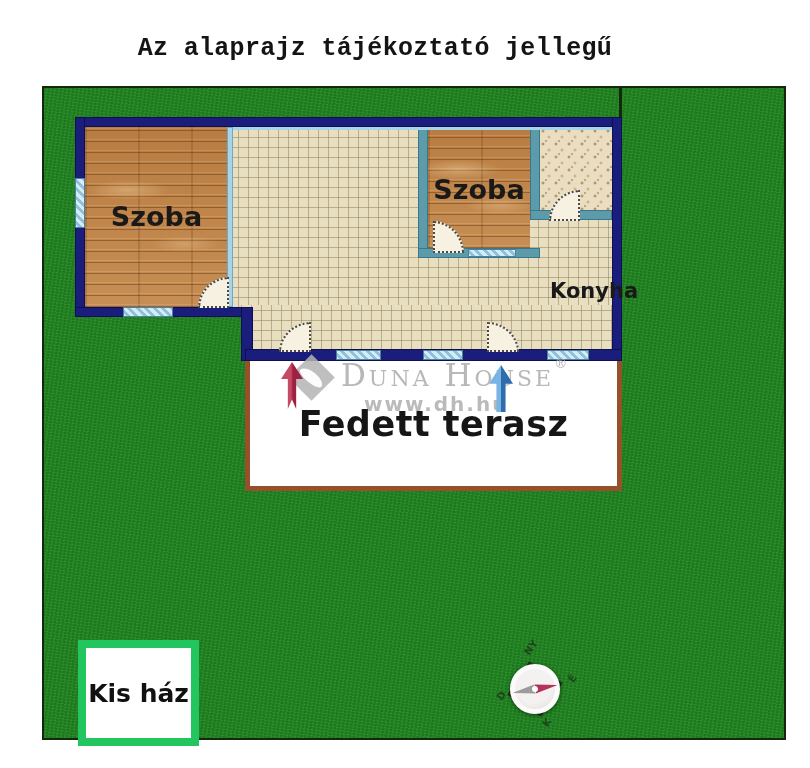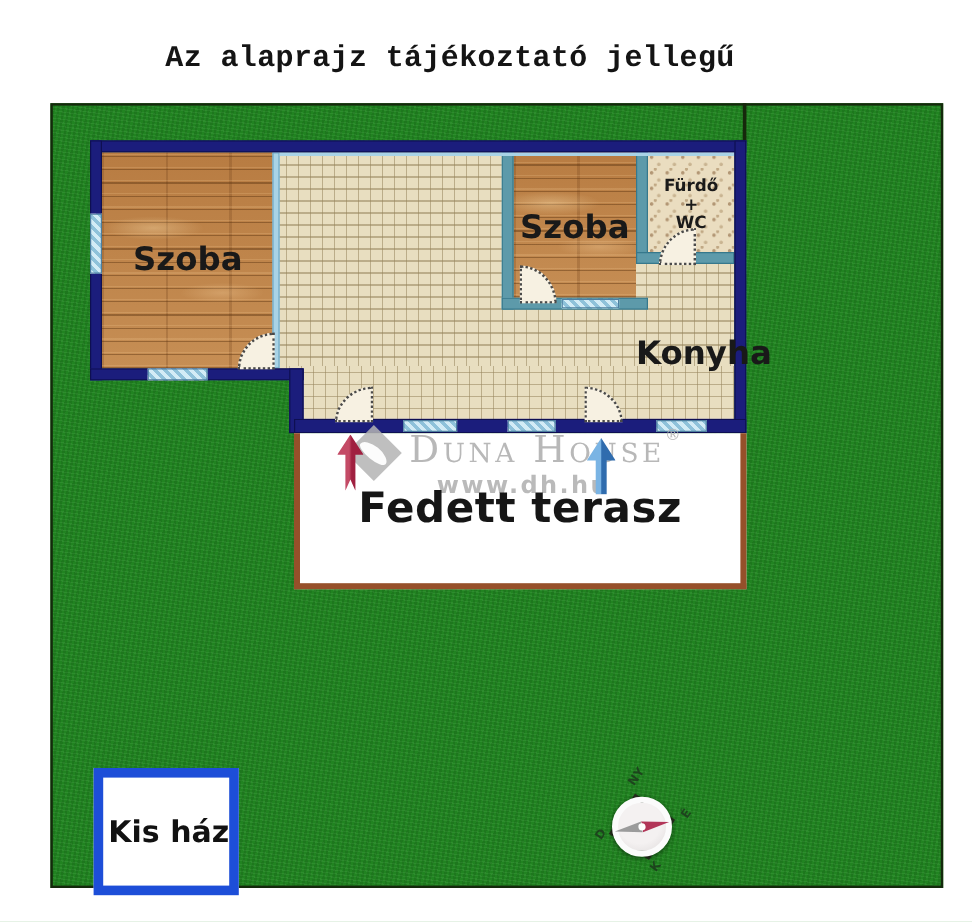--- a/index.html
+++ b/index.html
@@ -57,21 +57,21 @@
   .diamond{background:#b4b4b4;transform:rotate(45deg);opacity:.85;}
   .diamond .swoosh{position:absolute;left:3px;top:11px;width:27px;height:11px;background:#fcfcfc;
       border-radius:50%/60% 60% 40% 40%;transform:rotate(-6deg);}
 
   .arrow-red{background:linear-gradient(90deg,#c44b66 45%,#a02040 55%);
       clip-path:polygon(50% 0,100% 36%,69% 36%,69% 100%,50% 80%,31% 100%,31% 36%,0 36%);}
   .arrow-blue{background:linear-gradient(90deg,#7ab4e4 48%,#2f6cae 52%);
       clip-path:polygon(50% 0,100% 40%,69% 40%,69% 100%,31% 100%,31% 40%,0 40%);
       filter:drop-shadow(0 0 1px #0c2c66);}
 
-  .outbuilding{background:#fff;border:8px solid #1d4ed8;display:flex;align-items:center;justify-content:flex-end;}
+  .outbuilding{background:#fff;border:8px solid #22c55e;display:flex;align-items:center;justify-content:center;}
   .outbuilding span{font-weight:bold;font-size:25px;color:#111;}
 
   .compass-square{background:#242f1c;transform:rotate(33deg);}
   .compass-circle{background:radial-gradient(circle at 45% 40%, #f4f1f1 55%, #dedada);
       border:5px solid #fbfbfb;border-radius:50%;box-shadow:0 1px 4px rgba(0,0,0,.55);}
   .needle-wrap{transform:rotate(-10deg);}
   .needle-w{background:#9b9b9b;clip-path:polygon(100% 12%,100% 88%,0 50%);}
   .needle-e{background:#b23558;clip-path:polygon(0 12%,0 88%,100% 50%);}
   .needle-dot{background:#fff;border-radius:50%;}
   .compass-letter{font-size:10px;font-weight:bold;color:#1d3a1d;opacity:.85;white-space:nowrap;}
@@ -119,26 +119,21 @@
   <div class="abs window" style="left:547px;top:350px;width:42px;height:10px;"></div>
 
   <div class="abs arc tl" style="left:198px;top:277px;width:31px;height:31px;"></div>
   <div class="abs arc tr" style="left:433px;top:221px;width:31px;height:32px;"></div>
   <div class="abs arc tl" style="left:549px;top:190px;width:31px;height:31px;"></div>
   <div class="abs arc tl" style="left:279px;top:322px;width:32px;height:30px;"></div>
   <div class="abs arc tr" style="left:487px;top:322px;width:32px;height:30px;"></div>
 
   <div class="abs room-label" style="left:85px;top:201px;width:143px;font-size:27px;">Szoba</div>
   <div class="abs room-label" style="left:428px;top:174px;width:102px;font-size:27px;">Szoba</div>
-  <div class="abs room-label" style="left:530px;top:279px;width:82px;font-size:27px;">Konyha</div>
-  <div class="abs furdo-label" style="left:540px;top:148px;width:72px;">
-    <div>Fürdő</div>
-    <div>+</div>
-    <div>WC</div>
-  </div>
+  <div class="abs room-label" style="left:550px;top:279px;width:82px;font-size:21px;">Konyha</div>
 
   <div class="abs terrace" style="left:245px;top:361px;width:377px;height:130px;"></div>
 
   <div class="abs diamond" style="left:295px;top:361px;width:33px;height:33px;">
     <div class="swoosh"></div>
   </div>
   <div class="abs brand-text" style="left:341px;top:356px;">
     <span>Duna House</span><span class="brand-reg">®</span>
   </div>
   <div class="abs brand-url" style="left:364px;top:392px;">www.dh.hu</div>

